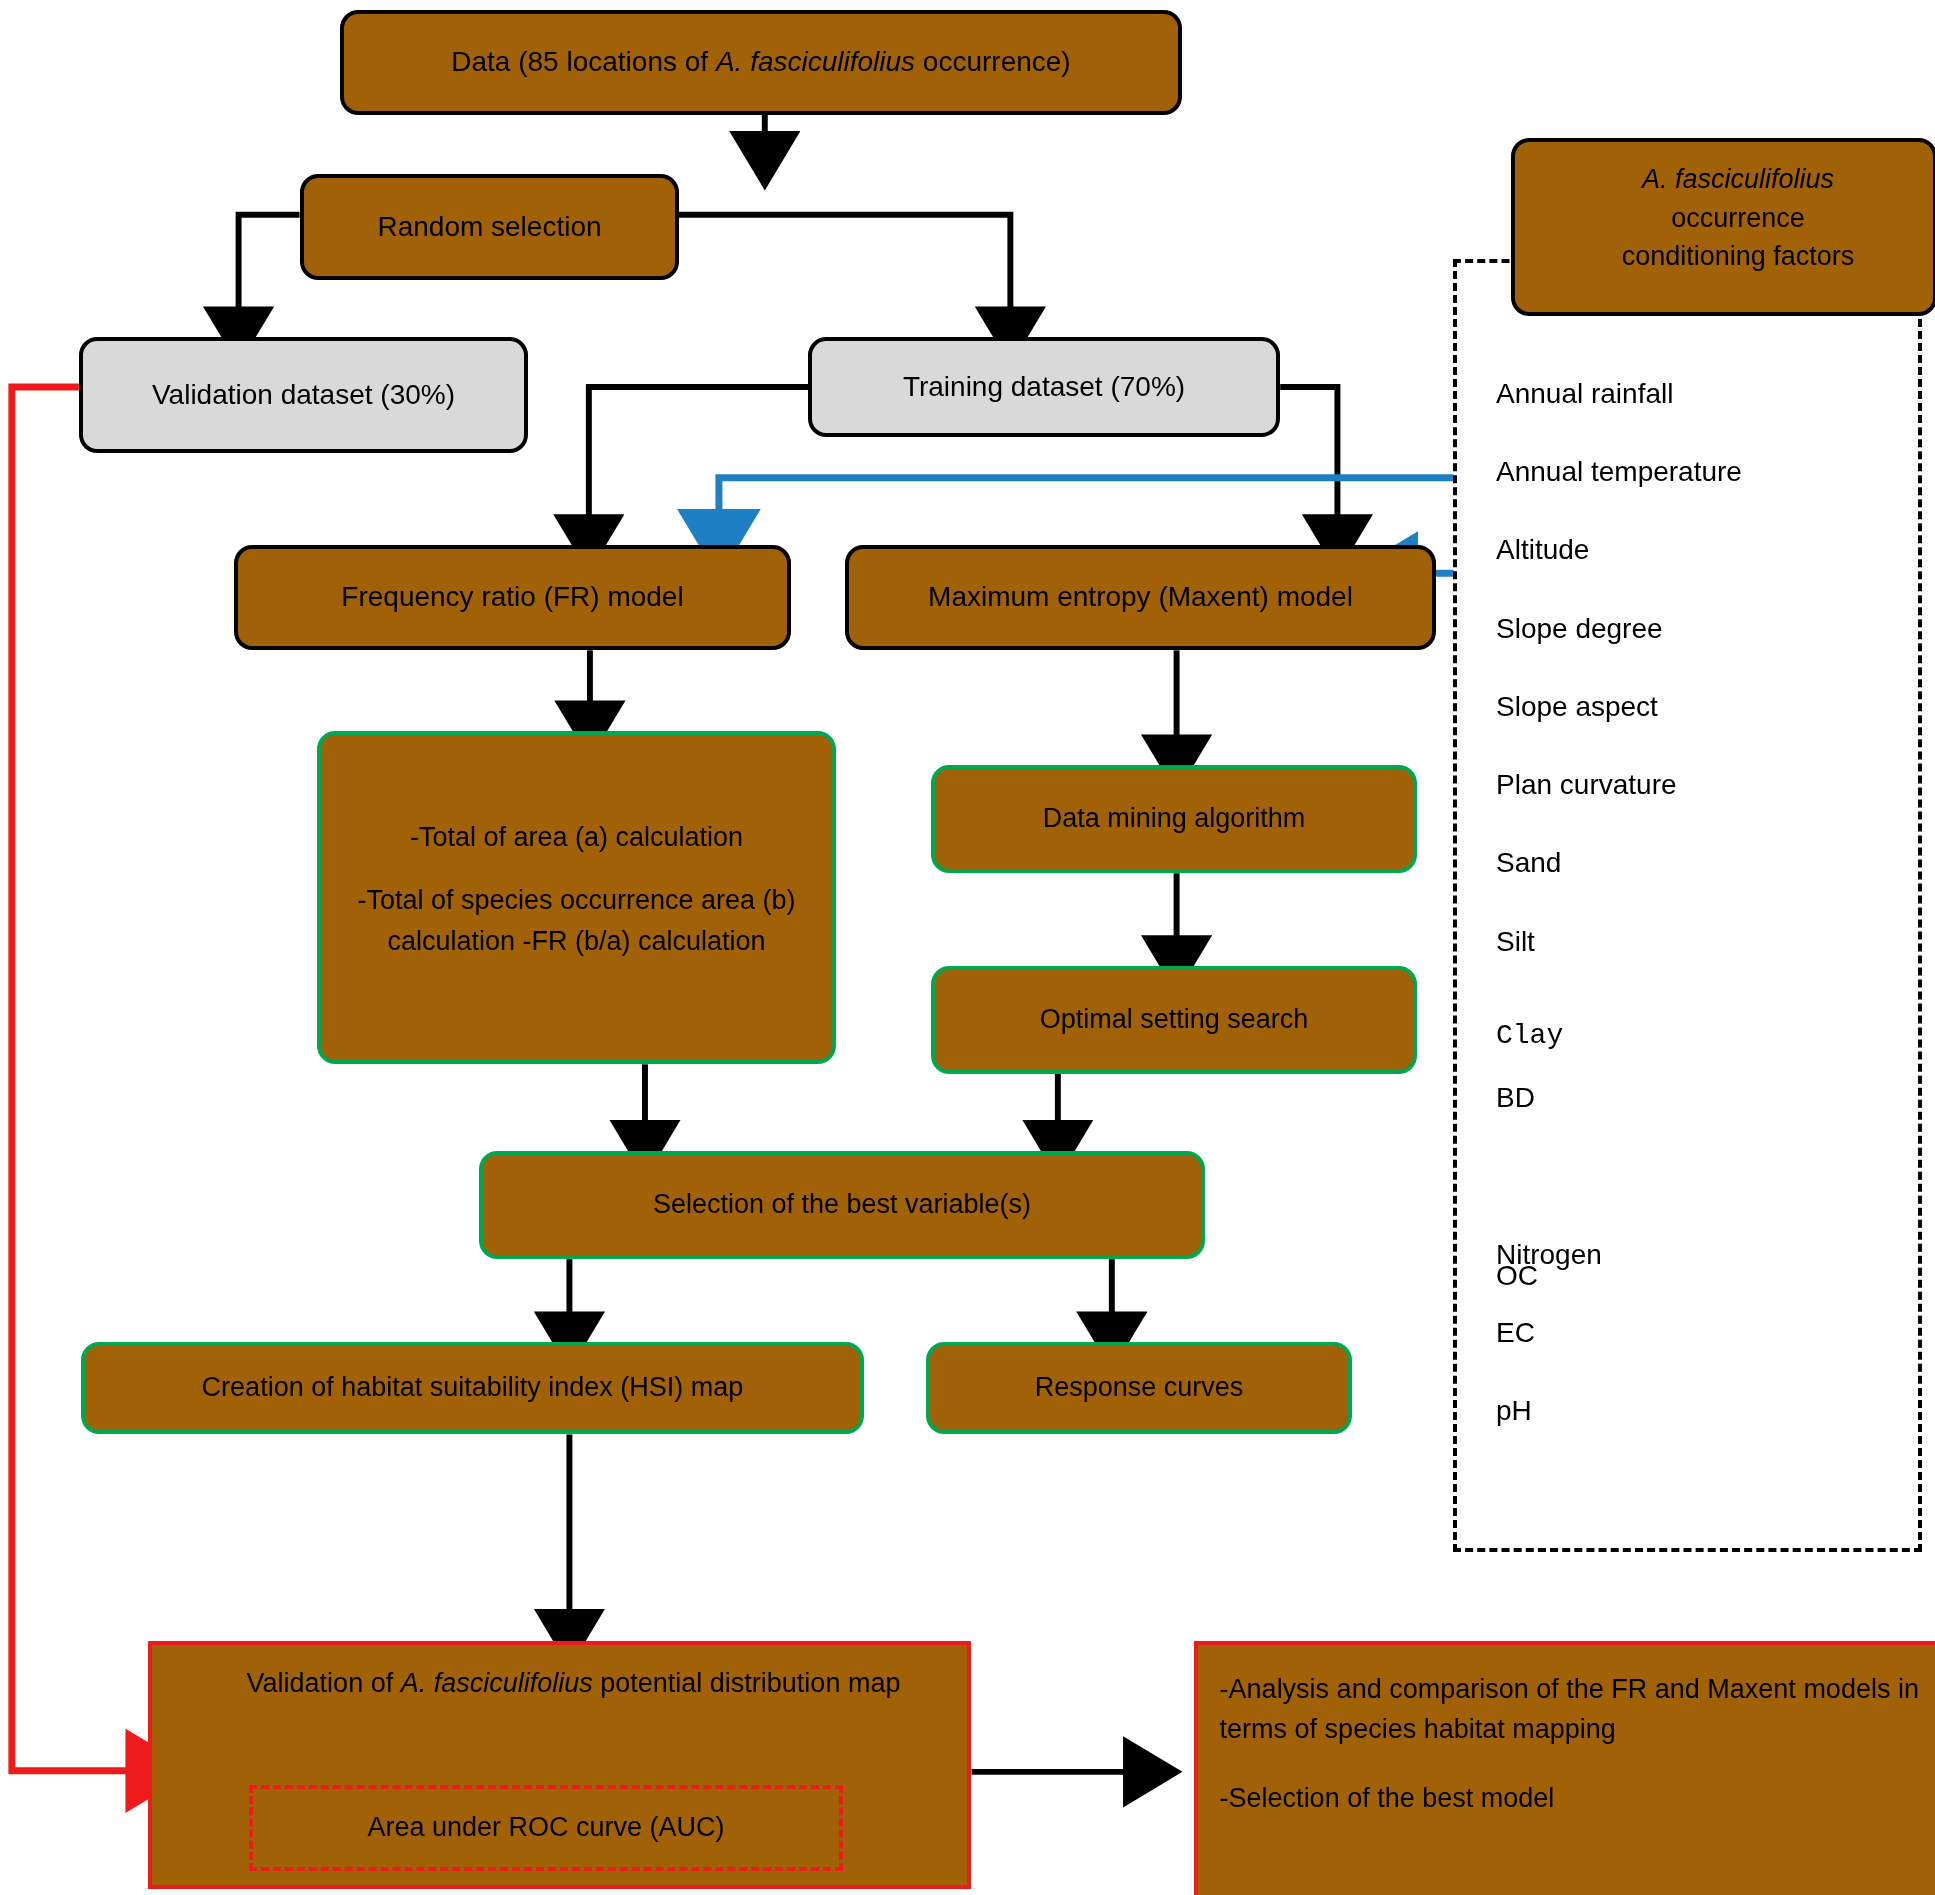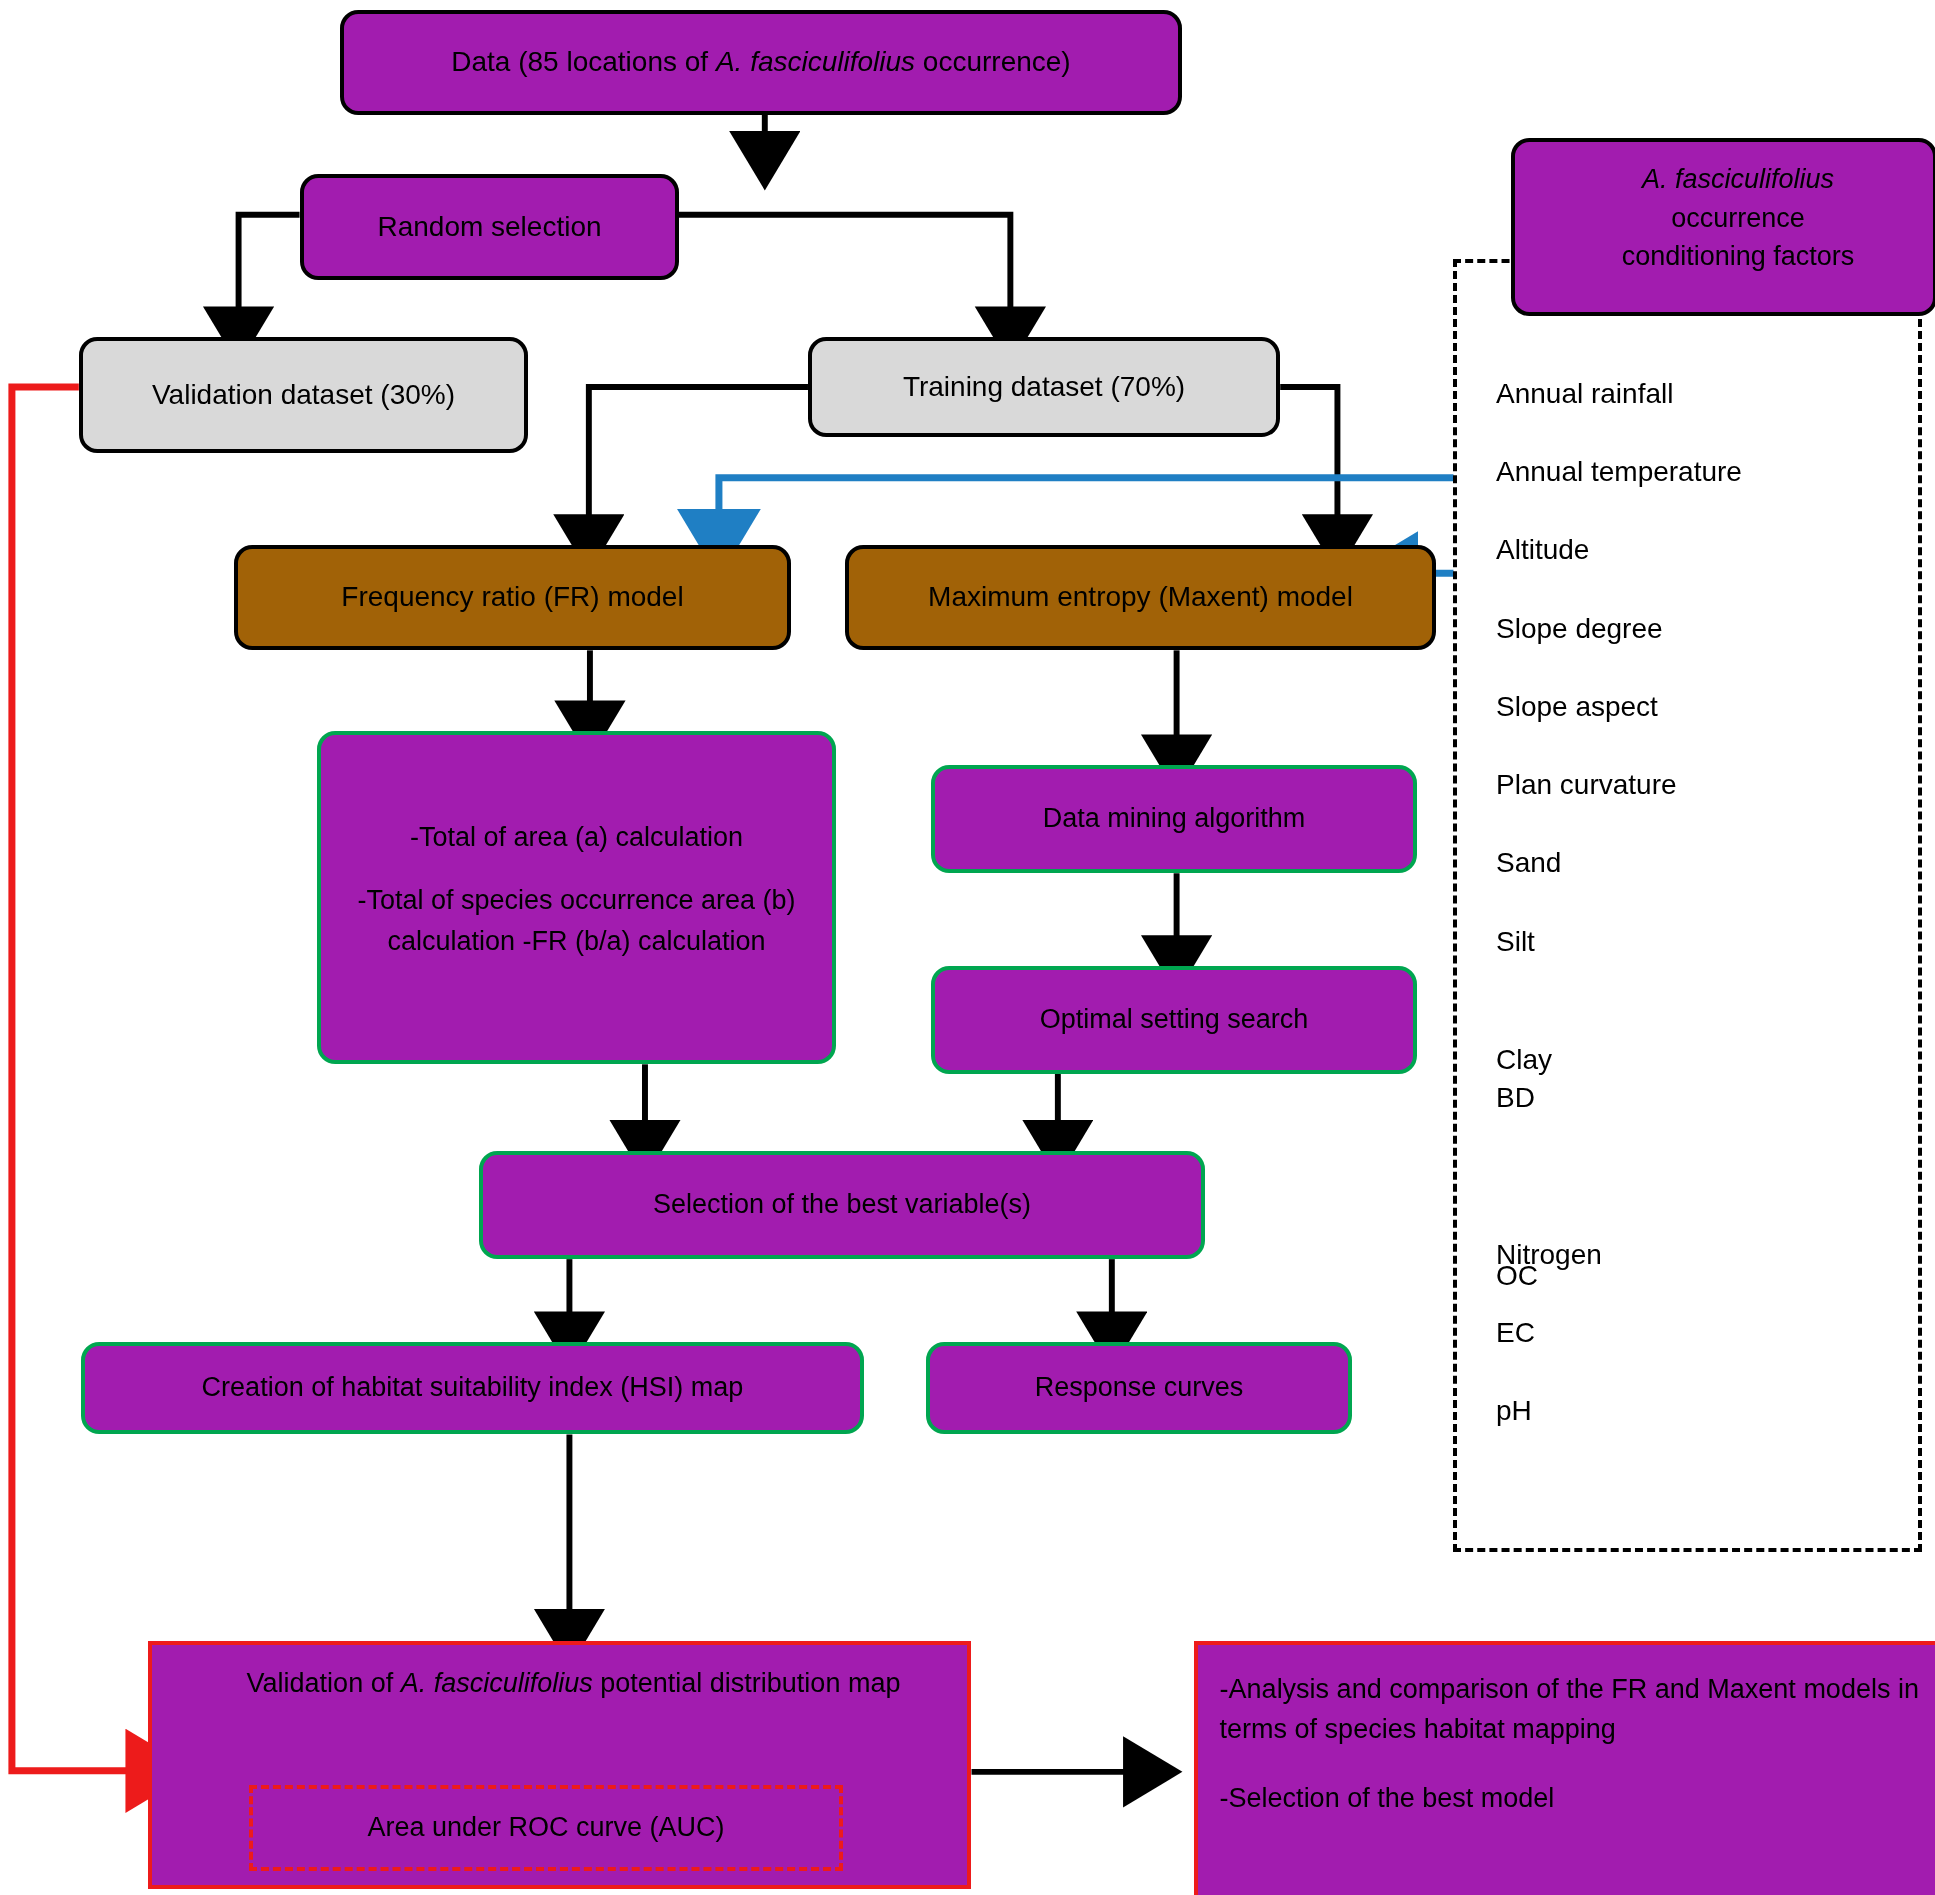--- a/index.html
+++ b/index.html
@@ -1,20 +1,20 @@
 <!DOCTYPE html>
 <html style="font-size:8.6px"><head>
 <meta charset="utf-8">
 <style>
   html,body{margin:0;padding:0;background:#ffffff;}
   #page{position:relative;width:1936px;height:1896px;background:#ffffff;
         font-family:"Liberation Sans",sans-serif;overflow:hidden;}
   #wires{position:absolute;left:0;top:0;width:1936px;height:1896px;}
   .node{position:absolute;box-sizing:border-box;display:flex;align-items:center;
-        justify-content:center;text-align:center;background:#a21caf;}
+        justify-content:center;text-align:center;background:#a16207;}
   .node .txt{width:100%;padding:0 14px;line-height:1.52;color:#000;}
   
   .blk{border:4.9px solid #000;border-radius:18.3px;}
   
   .grey{border:4.9px solid #000;border-radius:18.3px;background:#d9d9d9;}
   
   .blue{border:4.9px solid #000;border-radius:18.3px;background:#a16207;}
   
   .grn{border:4.9px solid #00A650;border-radius:18.3px;}
   
@@ -173,21 +173,21 @@
   </div>
 
   <div class="factor f52" style="left:1496px;top:378px;">Annual rainfall</div>
   <div class="factor f52" style="left:1496px;top:456px;">Annual temperature</div>
   <div class="factor f52" style="left:1496px;top:534px;">Altitude</div>
   <div class="factor f52" style="left:1496px;top:613px;">Slope degree</div>
   <div class="factor f52" style="left:1496px;top:691px;">Slope aspect</div>
   <div class="factor f52" style="left:1496px;top:769px;">Plan curvature</div>
   <div class="factor f52" style="left:1496px;top:847px;">Sand</div>
   <div class="factor f52" style="left:1496px;top:926px;">Silt</div>
-  <div class="factor f52" style="left:1496px;top:1044px;">Clay</div>
+  <div class="factor f52" style="left:1496px;top:1020px;font-family:Liberation Mono, monospace;">Clay</div>
   <div class="factor f52" style="left:1496px;top:1082px;">BD</div>
   <div class="factor f52" style="left:1496px;top:1220px;margin-top:40px;">OC</div>
   <div class="factor f52" style="left:1496px;top:1239px;">Nitrogen</div>
   <div class="factor f52" style="left:1496px;top:1317px;">EC</div>
   <div class="factor f52" style="left:1496px;top:1395px;">pH</div>
 
 </div>
 
 
 </body></html>

